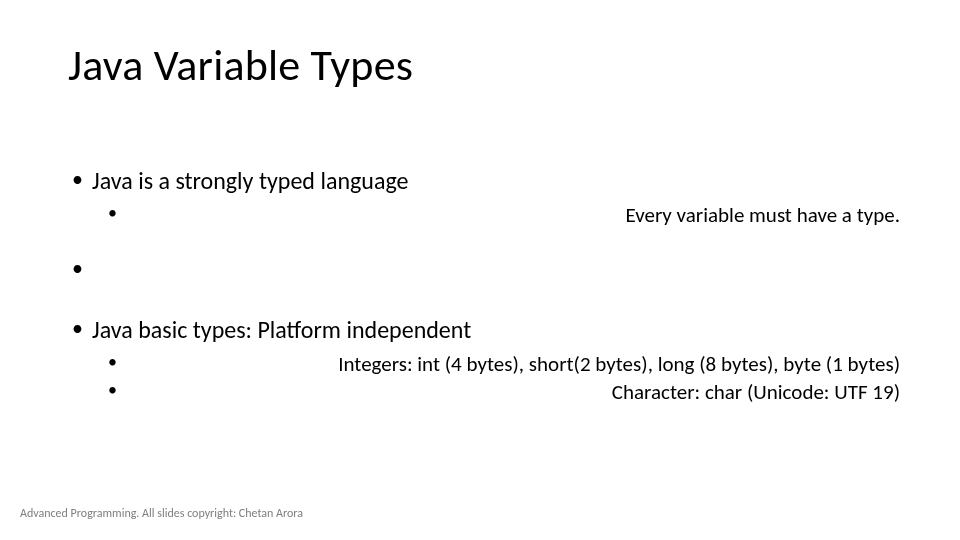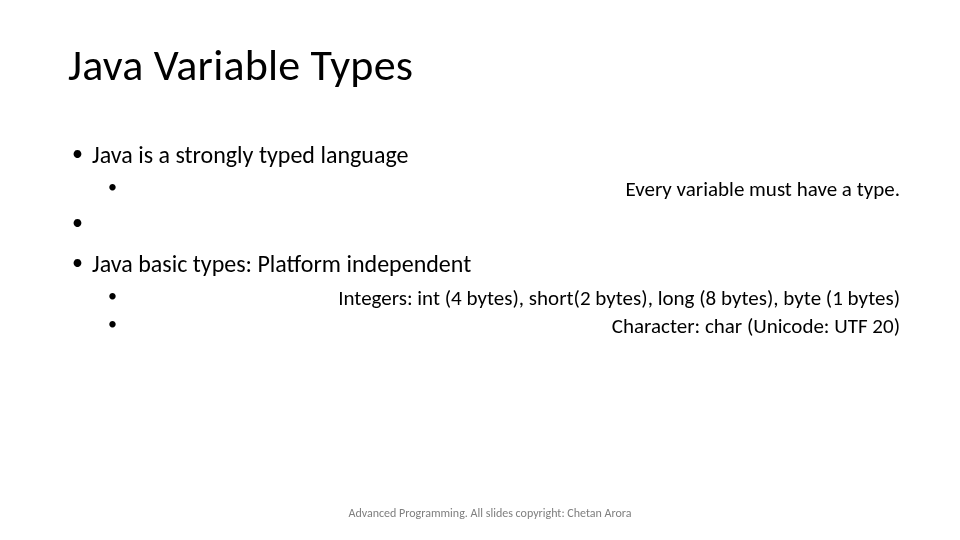--- a/index.html
+++ b/index.html
@@ -37,20 +37,21 @@
     margin: 0;
     padding: 0;
     list-style: none;
   }
   .lvl1 > li {
     position: relative;
     padding-left: 24px;
     margin-bottom: 6px;
     font-size: 24px;
     line-height: 1.25;
+    margin-top: 26px;
   }
   .lvl1 > li::before {
     content: "•";
     position: absolute;
     left: 4px;
     top: 0;
     font-size: 22px;
   }
   .lvl2 {
     margin-top: 6px;
@@ -88,21 +89,21 @@
     font-size: 14px;
   }
   .gap {
     height: 34px;
   }
   .footer {
     position: absolute;
     left: 0;
     right: 0;
     bottom: 20px;
-    text-align: center;
+    text-align: left;
     font-size: 12px;
     color: #7f7f7f;
     padding-left: 20px;
   }
 </style>
 </head>
 <body>
 
 <div class="slide">
 
@@ -117,21 +118,21 @@
           <li>Every variable must have a type.</li>
         </ul>
       </li>
 
       <li class="gap" style="padding:0;list-style:none"></li>
 
       <li>
         <span>Java basic types: Platform independent</span>
         <ul class="lvl2">
           <li>Integers: int  (4 bytes),  short(2 bytes),  long  (8 bytes),  byte  (1 bytes)</li>
-          <li>Character: char (Unicode: UTF 20)</li>
+          <li>Character: char (Unicode: UTF 19)</li>
         </ul>
       </li>
 
     </ul>
   </div>
 
   <div class="footer">Advanced Programming. All slides copyright: Chetan Arora</div>
 </div>
 
 </body></html>

